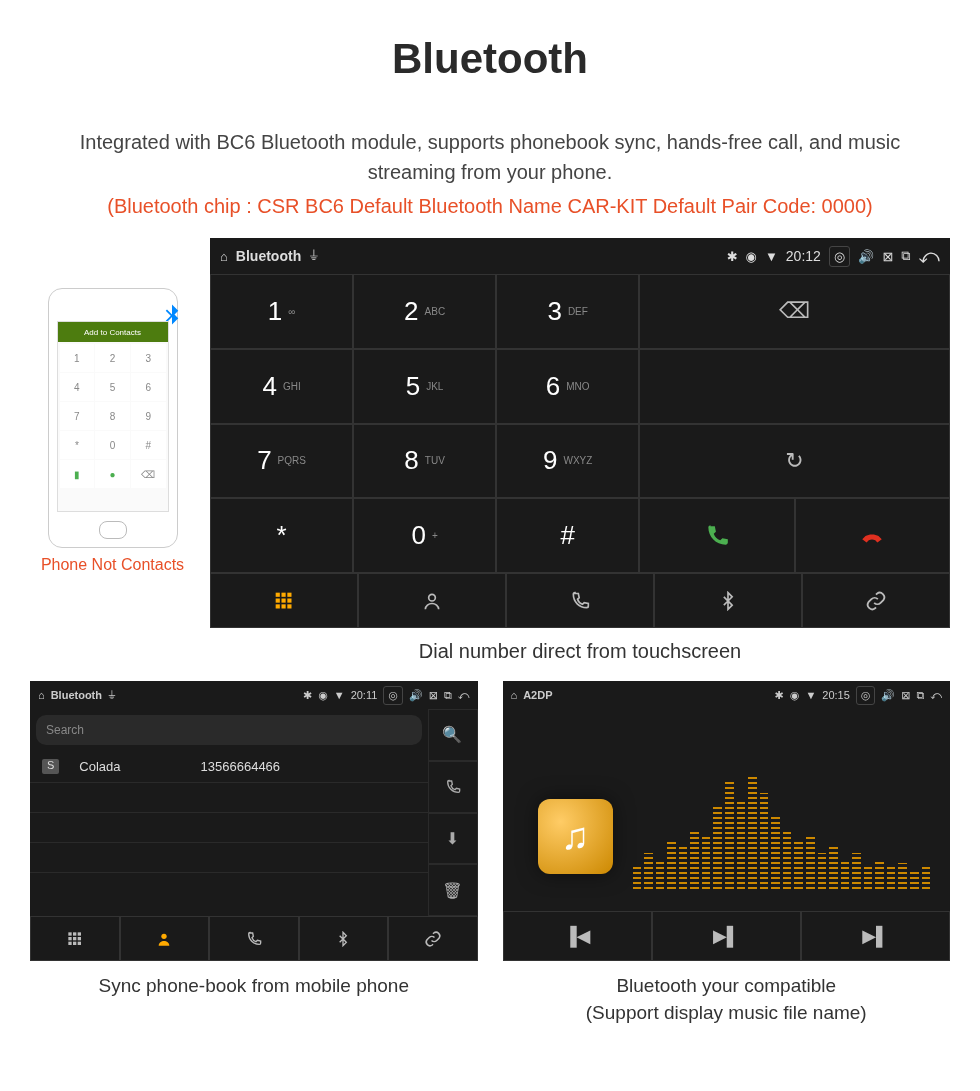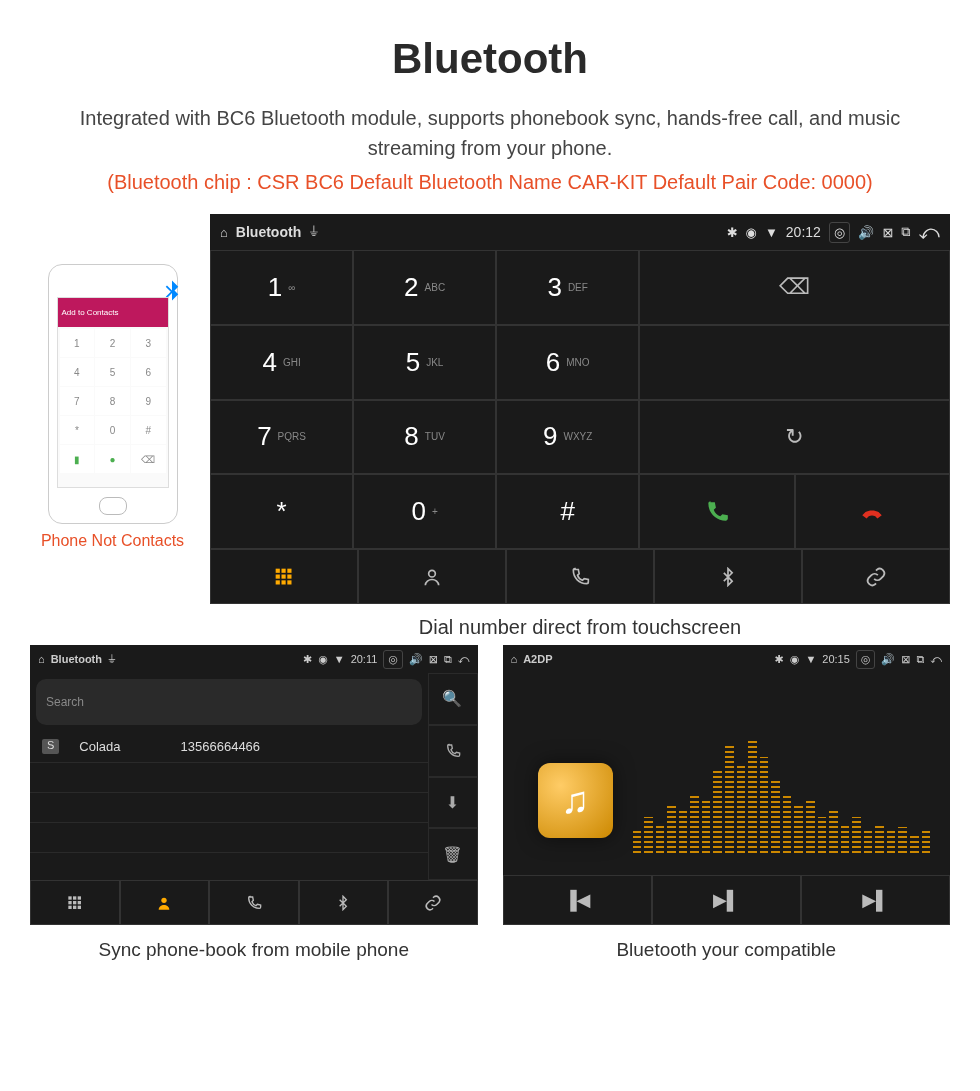--- a/index.html
+++ b/index.html
@@ -1,26 +1,26 @@
 <!DOCTYPE html>
 <html><head>
 <meta charset="utf-8">
 <style>
 * { margin: 0; padding: 0; box-sizing: border-box; font-family: Arial, sans-serif; }
 body { width: 980px; height: 1091px; background: #fff; }
 
 .page-title { text-align: center; font-size: 42px; font-weight: bold; color: #2a2a2a; padding: 35px 0 20px; }
-.subtitle { text-align: center; font-size: 20px; color: #444; padding: 0 60px; line-height: 1.5; }
+.subtitle { text-align: center; font-size: 20px; color: #444; padding: 0 60px; line-height: 1.5; margin-top: 24px; }
 .specs { text-align: center; font-size: 20px; color: #e85028; padding: 8px 60px 20px; }
 
 .main-row { display: flex; gap: 15px; padding: 0 30px; }
 .phone-col { width: 165px; text-align: center; }
 .phone-img { width: 130px; height: 260px; background: #fff; border: 1px solid #ccc; border-radius: 14px; margin: 50px auto 8px; position: relative; }
 .phone-screen { position: absolute; top: 32px; left: 8px; right: 8px; bottom: 35px; background: #fafafa; border: 1px solid #ddd; }
-.phone-header { height: 29px; background: #be185d; color: #fff; font-size: 8px; display: flex; align-items: center; padding: 0 4px; }
+.phone-header { height: 20px; background: #4d7c0f; color: #fff; font-size: 8px; display: flex; align-items: center; padding: 0 4px; justify-content: center; }
 .phone-grid { display: grid; grid-template-columns: repeat(3,1fr); gap: 1px; padding: 2px; }
 .phone-key { background: #fff; height: 28px; display: flex; flex-direction: column; align-items: center; justify-content: center; font-size: 10px; color: #888; }
 .phone-home { position: absolute; bottom: 8px; left: 50%; transform: translateX(-50%); width: 28px; height: 18px; border: 1px solid #bbb; border-radius: 8px; }
 .bt-icon { position: absolute; top: 10px; right: -10px; color: #0066ff; font-size: 28px; }
 .phone-caption { color: #e85028; font-size: 16px; }
 
 .dialer-col { flex: 1; }
 .dialer { background: #1a1a1a; height: 390px; display: flex; flex-direction: column; }
 .statusbar { height: 36px; display: flex; align-items: center; padding: 0 10px; color: #ddd; font-size: 14px; gap: 8px; }
 .statusbar .spacer { flex: 1; }
@@ -34,31 +34,31 @@
 .key .sub { font-size: 10px; color: #888; }
 .side-col { width: 42%; display: grid; grid-template-rows: repeat(4,1fr); }
 .side-cell { border: 1px solid #333; display: flex; align-items: center; justify-content: center; font-size: 22px; }
 .side-split { display: flex; }
 .side-split > div { flex: 1; display: flex; align-items: center; justify-content: center; border: 1px solid #333; }
 
 .bottom-nav { height: 55px; display: flex; }
 .nav-item { flex: 1; border: 1px solid #333; display: flex; align-items: center; justify-content: center; color: #bbb; font-size: 20px; cursor: pointer; }
 .nav-item.active { color: #ffaa00; }
 
-.caption { text-align: center; font-size: 20px; color: #333; padding: 12px 0 6px; }
+.caption { text-align: center; font-size: 20px; color: #333; padding: 12px 0 18px; }
 
 .second-row { display: flex; gap: 25px; padding: 0 30px; }
 .panel { flex: 1; }
 .panel-screen { background: #1a1a1a; height: 280px; display: flex; flex-direction: column; }
 .panel-sb { height: 28px; display: flex; align-items: center; padding: 0 8px; color: #ccc; font-size: 11px; gap: 6px; }
 .panel-sb .spacer { flex: 1; }
 
 .contacts-body { flex: 1; display: flex; }
 .contacts-main { flex: 1; }
-.search-box { margin: 6px; padding: 16px 10px; background: #2a2a2a; border-radius: 10px; color: #888; font-size: 12px; }
+.search-box { margin: 6px; padding: 8px 10px; background: #2a2a2a; border-radius: 10px; color: #888; font-size: 12px; }
 .contact-row { display: flex; padding: 8px 12px; border-bottom: 1px solid #2a2a2a; color: #ddd; font-size: 13px; gap: 20px; }
 .contact-badge { background: #555; padding: 0 5px; border-radius: 2px; font-size: 11px; }
 .contacts-side { width: 50px; display: flex; flex-direction: column; }
 .side-icon { flex: 1; border: 1px solid #2a2a2a; display: flex; align-items: center; justify-content: center; color: #aaa; font-size: 16px; cursor: pointer; }
 
 .panel-nav { height: 45px; display: flex; }
 .panel-nav .nav-item { font-size: 16px; }
 
 .music-body { flex: 1; position: relative; }
 .song-title { text-align: center; color: #ddd; font-size: 13px; padding: 12px 0; }
@@ -259,21 +259,21 @@
         <span>⊠</span>
         <span>⧉</span>
         <span>⤺</span>
       </div>
       <div class="contacts-body">
         <div class="contacts-main">
           <div class="search-box">Search</div>
           <div class="contact-row">
             <span class="contact-badge">S</span>
             <span>Colada</span>
-            <span style="margin-left:40px">13566664466</span>
+            <span style="margin-left:60px">13566664466</span>
           </div>
           <div class="contact-row" style="height:30px"></div>
           <div class="contact-row" style="height:30px"></div>
           <div class="contact-row" style="height:30px"></div>
         </div>
         <div class="contacts-side">
           <div class="side-icon">🔍</div>
           <div class="side-icon">
               <svg width="16" height="16" viewBox="0 0 24 24" fill="none" stroke="#aaa" stroke-width="2">
                 <path d="M6 2c-1 0-2 1-2 2 0 9 7 16 16 16 1 0 2-1 2-2v-3l-5-1-2 2c-3-1-5-3-6-6l2-2-1-5H6z"></path>
@@ -374,16 +374,16 @@
             <div class="viz-bar" style="height: 20%;"></div>
           </div>
       </div>
       <div class="music-nav">
         <div class="nav-item">▐◀</div>
         <div class="nav-item">▶▌</div>
         <div class="nav-item">▶▌</div>
       </div>
     </div>
     <div class="panel-caption">
-      <span>Bluetooth your compatible</span><br>
+      <span>Bluetooth your compatible</span><br><span>(Support display music file name)</span>
     </div>
   </div>
 </div>
 
 </body></html>

